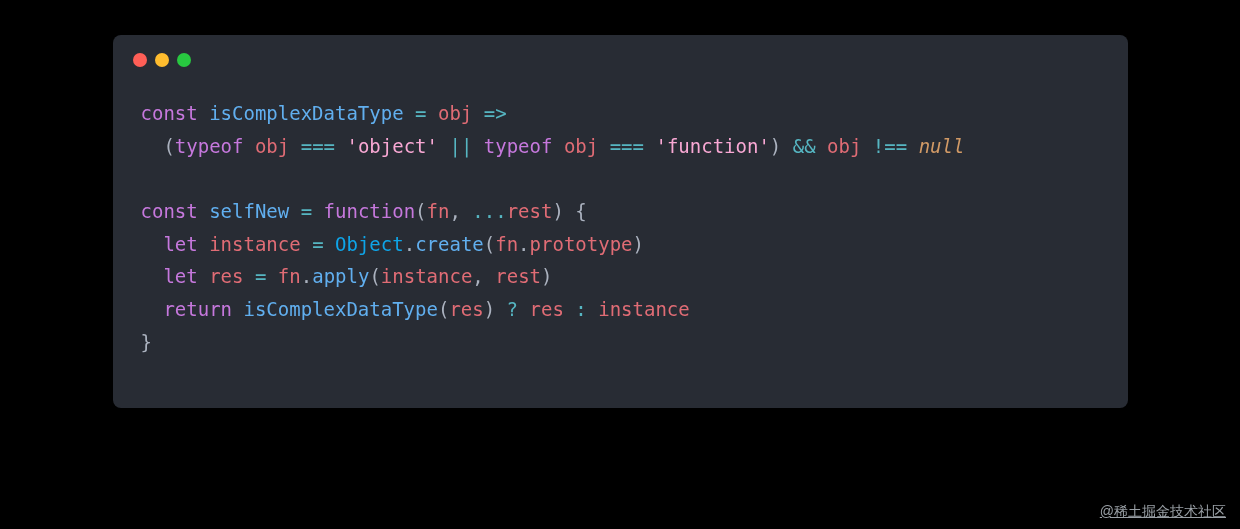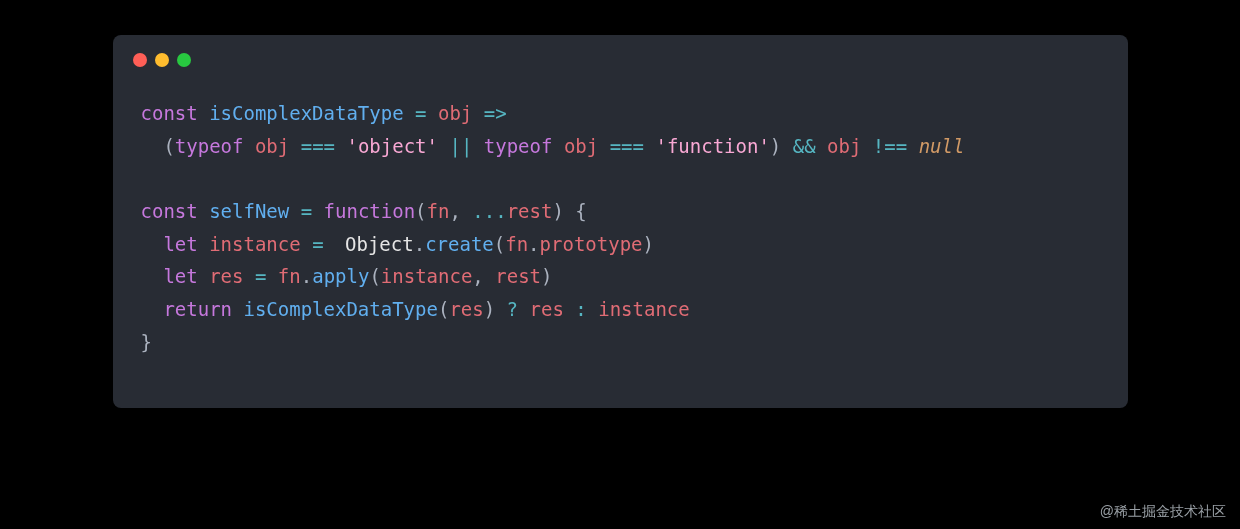--- a/index.html
+++ b/index.html
@@ -47,29 +47,30 @@
       white-space: pre;
       color: #abb2bf;
     }
     .kw { color: #c678dd; }
     .fn-name { color: #61afef; }
     .op { color: #56b6c2; }
     .param { color: #e06c75; }
     .str { color: #f9a8d4; }
     .num-null { color: #d19a66; font-style: italic; }
     .method { color: #61afef; margin-top: 32px; }
-    .obj { color: #e5e5e5; margin-left: 10px; }
+    .obj { color: #0ea5e9; }
     .punct { color: #abb2bf; }
     .watermark {
       position: absolute;
       bottom: 8px;
       right: 14px;
       color: #9aa0a6;
       font-size: 14px;
       font-family: -apple-system, BlinkMacSystemFont, 'PingFang SC', sans-serif;
+      text-decoration: underline;
     }
   </style>
 </head>
 <body>
 
 <div class="window">
   <div class="titlebar">
     <div class="dot red"></div>
     <div class="dot yellow"></div>
     <div class="dot green"></div>

